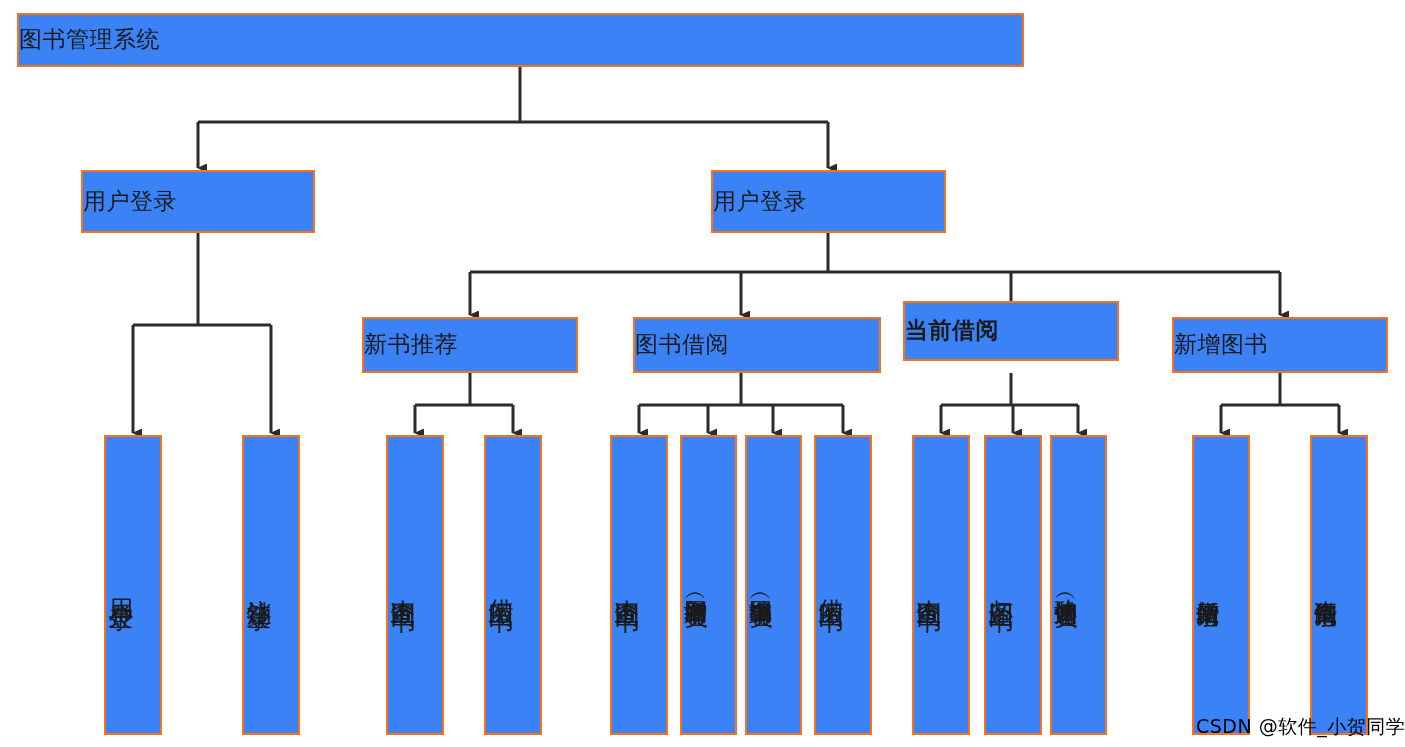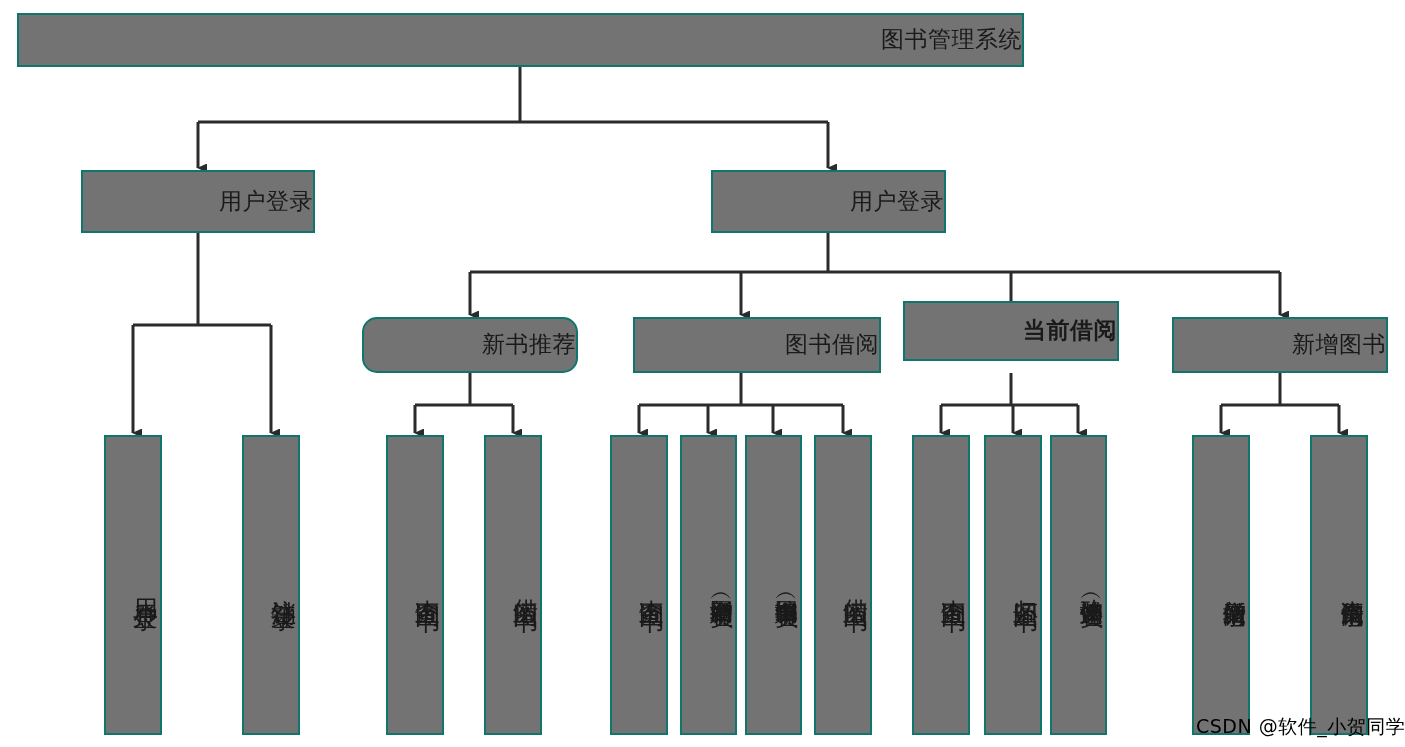--- a/index.html
+++ b/index.html
@@ -21,25 +21,25 @@
   #diagram-svg {
     position: absolute;
     left: 0;
     top: 0;
     width: 1405px;
     height: 747px;
   }
   .node-box {
     position: absolute;
     box-sizing: border-box;
-    background: #737373;
-    border: 2px solid #0f766e;
+    background: #3b82f6;
+    border: 2px solid #f97316;
     display: flex;
     align-items: center;
-    justify-content: flex-end;
+    justify-content: flex-start;
     overflow: hidden;
   }
   .node-label {
     color: #1a1a1a;
     line-height: 1.18;
     text-align: center;
     white-space: pre-wrap;
   }
   .node-box.horizontal .node-label {
     writing-mode: horizontal-tb;
@@ -116,21 +116,21 @@
   <div id="node-layer">
       <div class="node-box horizontal" style="left: 17px; top: 13px; width: 1007px; height: 54px;">
         <span class="node-label">图书管理系统</span>
       </div>
       <div class="node-box horizontal" style="left: 81px; top: 170px; width: 234px; height: 63px;">
         <span class="node-label">用户登录</span>
       </div>
       <div class="node-box horizontal" style="left: 711px; top: 170px; width: 235px; height: 63px;">
         <span class="node-label">用户登录</span>
       </div>
-      <div class="node-box horizontal" style="left: 362px; top: 317px; width: 216px; height: 56px; border-radius: 15px;">
+      <div class="node-box horizontal" style="left: 362px; top: 317px; width: 216px; height: 56px;">
         <span class="node-label">新书推荐</span>
       </div>
       <div class="node-box horizontal" style="left: 633px; top: 317px; width: 248px; height: 56px;">
         <span class="node-label">图书借阅</span>
       </div>
       <div class="node-box horizontal" style="left: 903px; top: 301px; width: 216px; height: 60px; font-weight: bold;">
         <span class="node-label">当前借阅</span>
       </div>
       <div class="node-box horizontal" style="left: 1172px; top: 317px; width: 216px; height: 56px;">
         <span class="node-label">新增图书</span>

